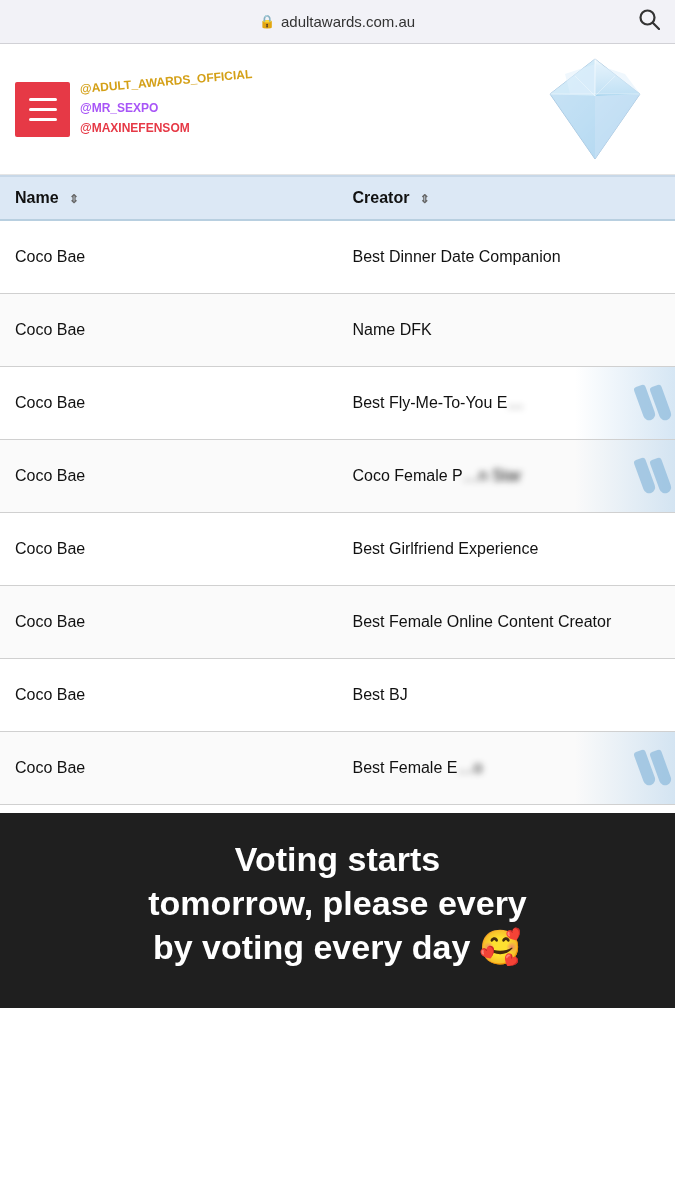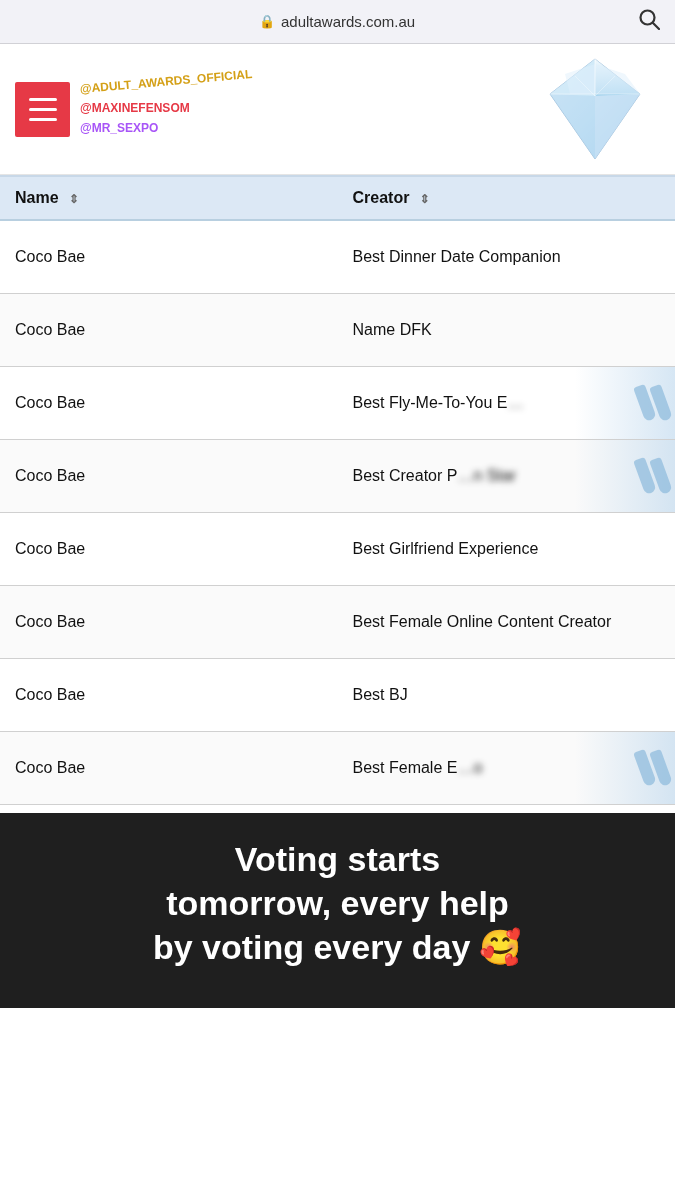--- a/index.html
+++ b/index.html
@@ -204,22 +204,22 @@
 
 <div class="site-header">
   <button class="menu-btn">
     <span></span>
     <span></span>
     <span></span>
   </button>
 
   <div class="social-handles">
     <span class="handle handle-1">@ADULT_AWARDS_OFFICIAL</span>
+    <span class="handle handle-3">@MR_SEXPO</span>
     <span class="handle handle-2">@MAXINEFENSOM</span>
-    <span class="handle handle-3">@MR_SEXPO</span>
   </div>
 
   <div class="diamond-img">
     <svg class="diamond-svg" viewBox="0 0 130 110" xmlns="http://www.w3.org/2000/svg">
 
       <defs>
         <linearGradient id="dg1" x1="0%" y1="0%" x2="100%" y2="100%">
           <stop offset="0%" style="stop-color:#e8f4fc;stop-opacity:1"></stop>
           <stop offset="50%" style="stop-color:#c8e6f8;stop-opacity:1"></stop>
           <stop offset="100%" style="stop-color:#a0d0f0;stop-opacity:1"></stop>
@@ -277,21 +277,21 @@
           <td>Coco Bae</td>
           <td style="position: relative;"><span>Best Fly-Me-To-You E</span><span class="blurred-text">…</span><div style="position: absolute; right: 0px; top: 0px; width: 100px; height: 100%; background: linear-gradient(to right, transparent, rgba(180, 210, 235, 0.55)); pointer-events: none;">
               <div style="position: absolute; right: 8px; top: 50%; transform: translateY(-50%); display: flex; gap: 4px;">
                 <div style="width: 12px; height: 36px; background: rgba(140, 185, 220, 0.7); border-radius: 3px 3px 6px 6px; transform: rotate(-20deg);"></div>
                 <div style="width: 12px; height: 36px; background: rgba(140, 185, 220, 0.7); border-radius: 3px 3px 6px 6px; transform: rotate(-20deg);"></div>
               </div>
             </div></td>
         </tr>
         <tr>
           <td>Coco Bae</td>
-          <td style="position: relative;"><span>Best Creator P</span><span class="blurred-text">…n Star</span><div style="position: absolute; right: 0px; top: 0px; width: 100px; height: 100%; background: linear-gradient(to right, transparent, rgba(180, 210, 235, 0.55)); pointer-events: none;">
+          <td style="position: relative;"><span>Coco Female P</span><span class="blurred-text">…n Star</span><div style="position: absolute; right: 0px; top: 0px; width: 100px; height: 100%; background: linear-gradient(to right, transparent, rgba(180, 210, 235, 0.55)); pointer-events: none;">
               <div style="position: absolute; right: 8px; top: 50%; transform: translateY(-50%); display: flex; gap: 4px;">
                 <div style="width: 12px; height: 36px; background: rgba(140, 185, 220, 0.7); border-radius: 3px 3px 6px 6px; transform: rotate(-20deg);"></div>
                 <div style="width: 12px; height: 36px; background: rgba(140, 185, 220, 0.7); border-radius: 3px 3px 6px 6px; transform: rotate(-20deg);"></div>
               </div>
             </div></td>
         </tr>
         <tr>
           <td>Coco Bae</td>
           <td style="position: relative;">Best Girlfriend Experience</td>
         </tr>
@@ -312,16 +312,16 @@
               </div>
             </div></td>
         </tr>
       </tbody>
   </table>
 </div>
 
 <div class="bottom-overlay">
   <div class="overlay-text">
     <span>Voting starts</span><br>
-    <span>tomorrow, every help</span><br>
+    <span>tomorrow, please every</span><br>
     <span>by voting every day 🥰</span>
   </div>
 </div>
 
 </body></html>

